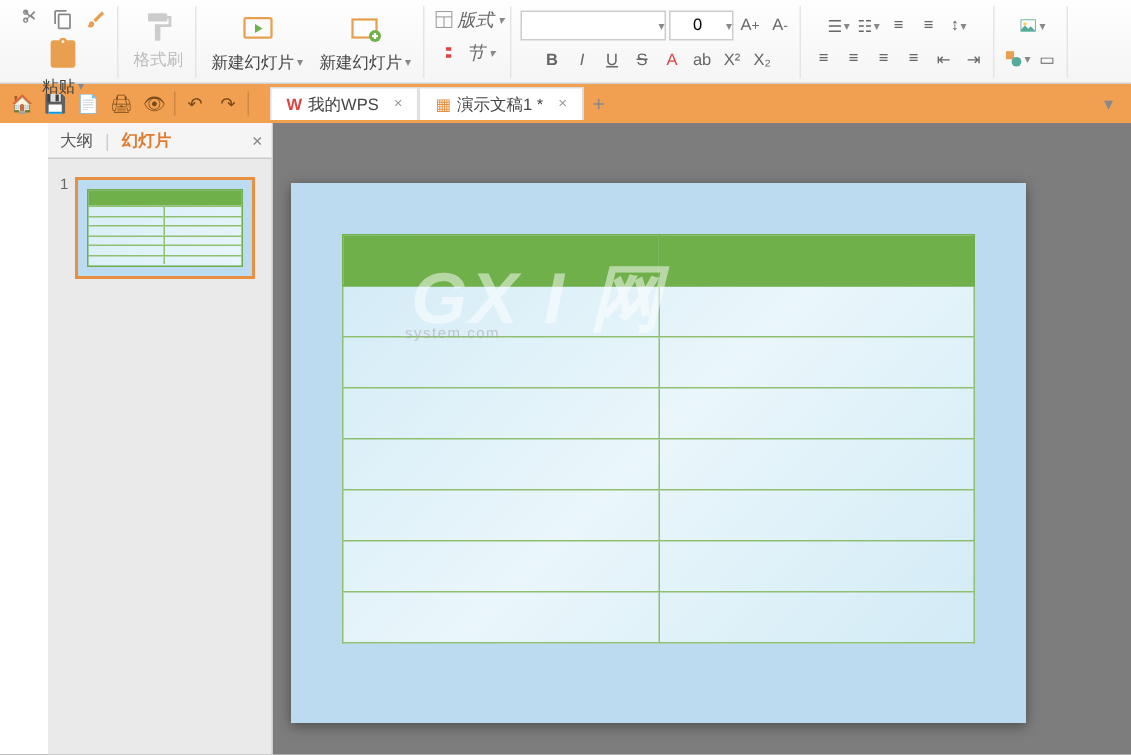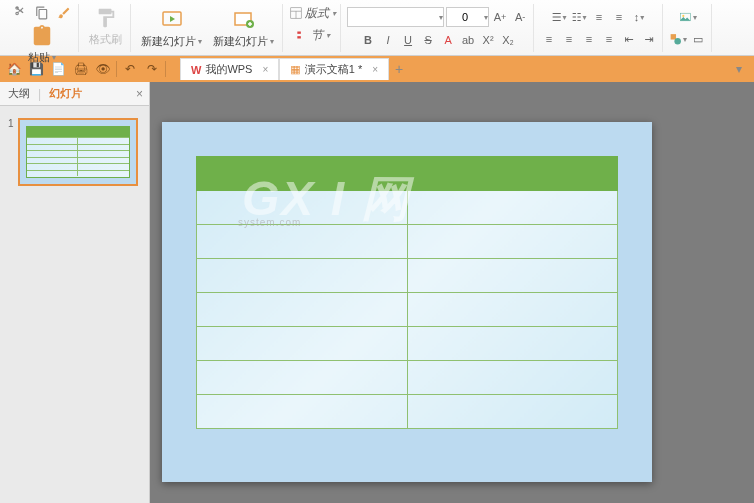--- a/index.html
+++ b/index.html
@@ -24,21 +24,21 @@
     .qat { background: #f0a050; display: flex; align-items: center; gap: 4px; padding: 3px 6px; height: 26px; }
     .qat-btn { width: 18px; height: 18px; display: flex; align-items: center; justify-content: center; cursor: pointer; color: #7a4a1a; }
     .qat-sep { width: 1px; height: 16px; background: rgba(0,0,0,0.15); }
     
     .tabs { display: flex; align-items: center; margin-left: 10px; gap: 0; flex: 1; }
     .tab { display: flex; align-items: center; gap: 4px; padding: 3px 10px; background: #fff; border: 1px solid #ddd; border-bottom: none; font-size: 11px; color: #444; cursor: pointer; height: 22px; }
     .tab .close { color: #999; font-size: 10px; margin-left: 6px; }
     .tab-add { width: 20px; display: flex; align-items: center; justify-content: center; color: #888; font-size: 14px; cursor: pointer; }
     .tab-menu { margin-left: auto; color: #888; padding: 0 6px; cursor: pointer; }
     
-    .main { display: flex; height: calc(503px - 56px - 26px); }
+    .main { display: flex; height: calc(503px - 56px - 26px); margin-left: 32px; }
     .sidebar { width: 150px; background: #eaeaea; border-right: 1px solid #ccc; display: flex; flex-direction: column; }
     .side-tabs { display: flex; border-bottom: 1px solid #ccc; background: #f5f5f5; align-items: center; }
     .side-tab { padding: 4px 8px; font-size: 11px; color: #555; cursor: pointer; }
     .side-tab.active { color: #e07b2e; font-weight: bold; }
     .side-sep { color: #ccc; }
     .side-close { margin-left: auto; padding: 0 6px; color: #888; cursor: pointer; }
     .thumbs { padding: 12px 8px; overflow: auto; }
     .thumb-wrap { display: flex; gap: 4px; }
     .thumb-num { font-size: 10px; color: #666; }
     .thumb { width: 120px; height: 68px; background: #bcdaf0; border: 2px solid #e89040; padding: 6px; }

